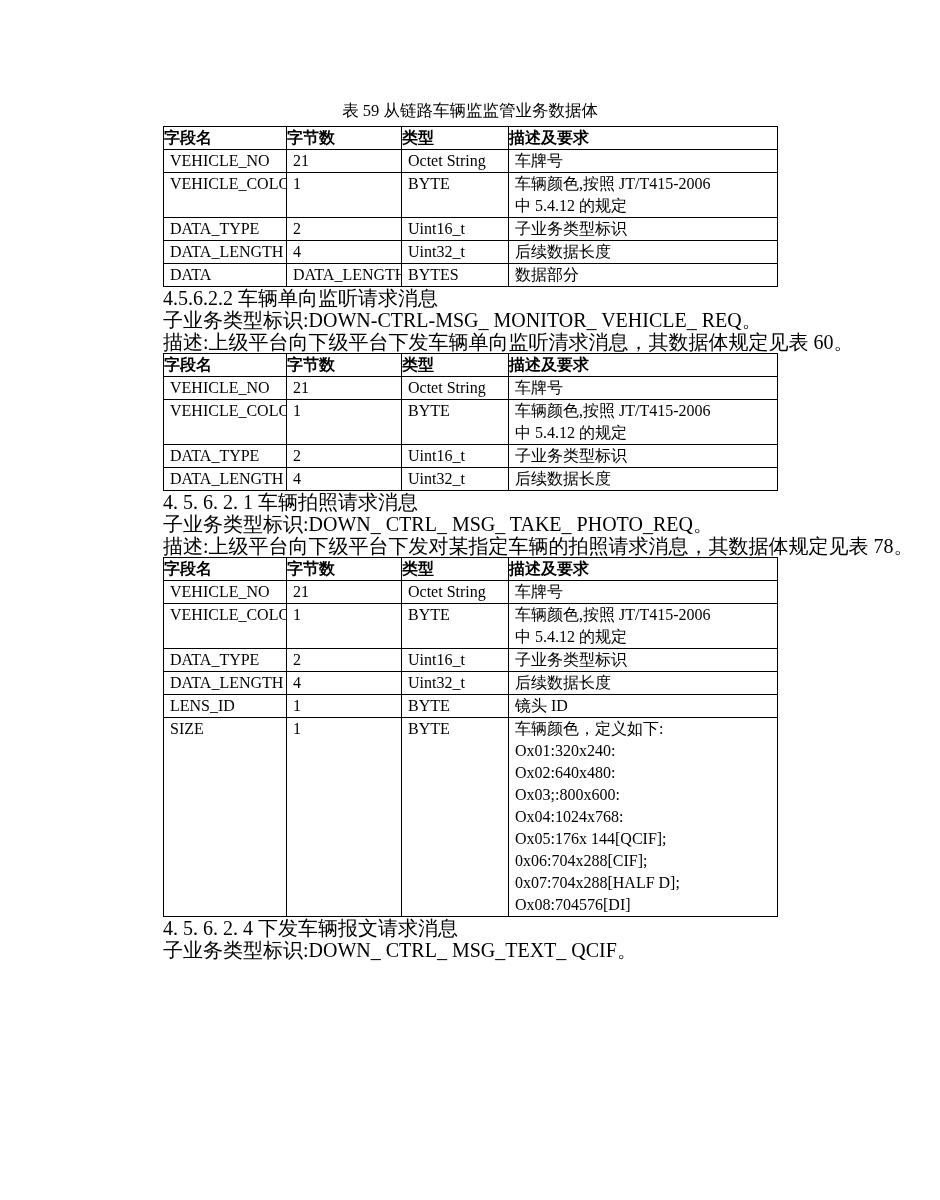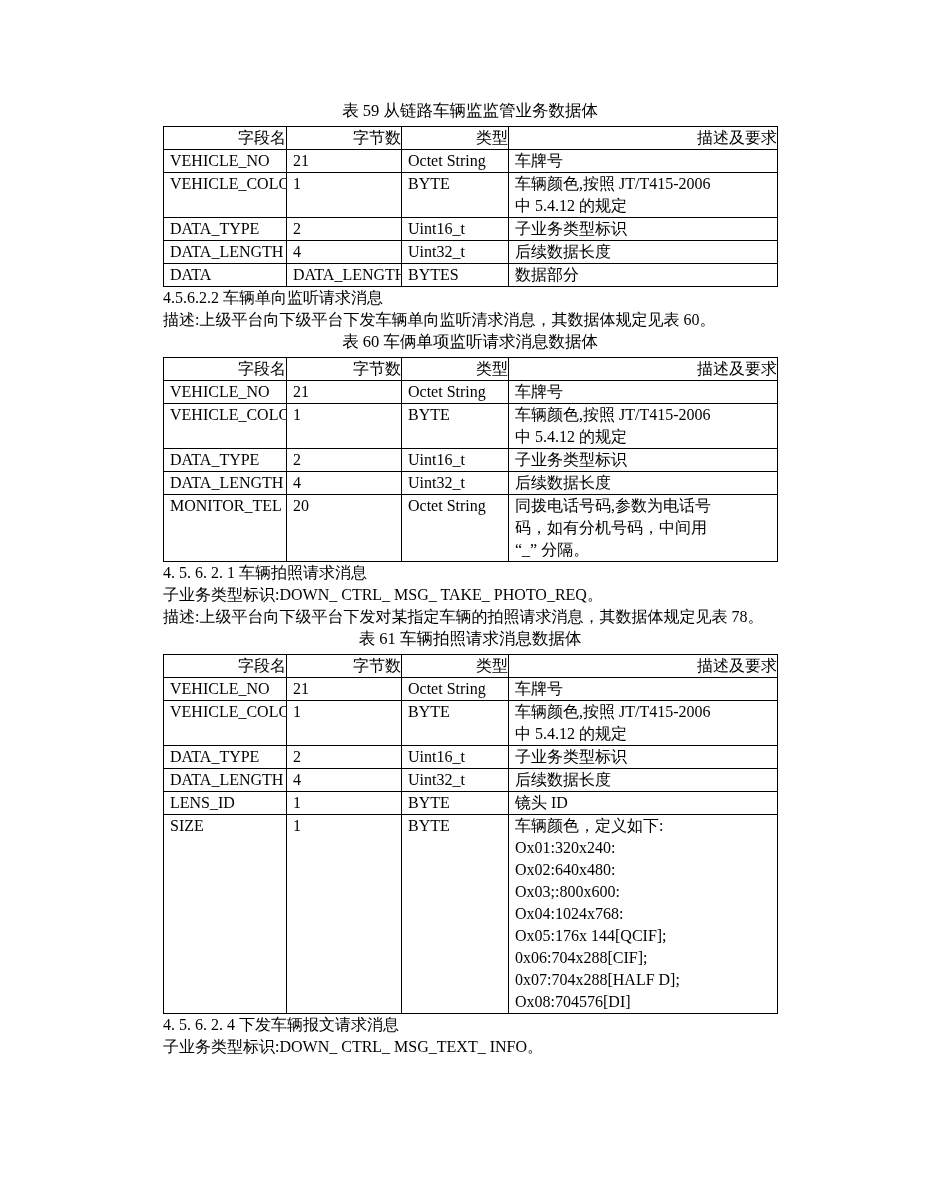--- a/index.html
+++ b/index.html
@@ -32,33 +32,33 @@
     font-size: 16px;
   }
   table.spec th, table.spec td {
     border: 1px solid #000000;
     line-height: 22px;
     padding: 0;
     vertical-align: top;
     overflow: hidden;
   }
   table.spec th {
-    font-weight: normal;
-    text-align: right;
+    font-weight: bold;
+    text-align: left;
     white-space: nowrap;
   }
   table.spec td {
     text-align: left;
     padding-left: 6px;
     white-space: nowrap;
   }
   .desc-line { line-height: 22px; white-space: nowrap; }
   p.docline {
     margin: 0;
-    font-size: 16px;
+    font-size: 20px;
     line-height: 22px;
     white-space: nowrap;
   }
 </style>
 </head>
 <body>
 
 <div class="page">
 
   <div class="caption">表 59 从链路车辆监监管业务数据体</div>
@@ -116,23 +116,23 @@
           <td>DATA_LENGTH</td>
           <td>BYTES</td>
           <td>
             <div class="desc-line">数据部分</div>
           </td>
         </tr>
       </tbody>
   </table>
 
   <p class="docline">4.5.6.2.2 车辆单向监听请求消息</p>
+  <p class="docline">子业务类型标识:DOWN-CTRL-MSG_ MONITOR_ VEHICLE_ REQ。</p>
   <p class="docline">描述:上级平台向下级平台下发车辆单向监听清求消息，其数据体规定见表 60。</p>
 
-  <div class="caption">表 60 车俩单项监听请求消息数据体</div>
   <table class="spec">
     <colgroup>
         <col style="width:123px">
         <col style="width:115px">
         <col style="width:107px">
         <col style="width:269px">
       </colgroup>
     <thead>
       <tr>
         <th>字段名</th>
@@ -168,38 +168,27 @@
           </td>
         </tr>
         <tr>
           <td>DATA_LENGTH</td>
           <td>4</td>
           <td>Uint32_t</td>
           <td>
             <div class="desc-line">后续数据长度</div>
           </td>
         </tr>
-        <tr>
-          <td>MONITOR_TEL</td>
-          <td>20</td>
-          <td>Octet String</td>
-          <td>
-            <div class="desc-line">同拨电话号码,参数为电话号</div>
-            <div class="desc-line">码，如有分机号码，中间用</div>
-            <div class="desc-line">“_” 分隔。</div>
-          </td>
-        </tr>
       </tbody>
   </table>
 
   <p class="docline">4. 5. 6. 2. 1 车辆拍照请求消息</p>
   <p class="docline">子业务类型标识:DOWN_ CTRL_ MSG_ TAKE_ PHOTO_REQ。</p>
   <p class="docline">描述:上级平台向下级平台下发对某指定车辆的拍照请求消息，其数据体规定见表 78。</p>
 
-  <div class="caption">表 61 车辆拍照请求消息数据体</div>
   <table class="spec">
     <colgroup>
         <col style="width:123px">
         <col style="width:115px">
         <col style="width:107px">
         <col style="width:269px">
       </colgroup>
     <thead>
       <tr>
         <th>字段名</th>
@@ -263,15 +252,15 @@
             <div class="desc-line">Ox05:176x 144[QCIF];</div>
             <div class="desc-line">0x06:704x288[CIF];</div>
             <div class="desc-line">0x07:704x288[HALF D];</div>
             <div class="desc-line">Ox08:704576[DI]</div>
           </td>
         </tr>
       </tbody>
   </table>
 
   <p class="docline">4. 5. 6. 2. 4 下发车辆报文请求消息</p>
-  <p class="docline">子业务类型标识:DOWN_ CTRL_ MSG_TEXT_ INFO。</p>
+  <p class="docline">子业务类型标识:DOWN_ CTRL_ MSG_TEXT_ QCIF。</p>
 
 </div>
 
 </body></html>

